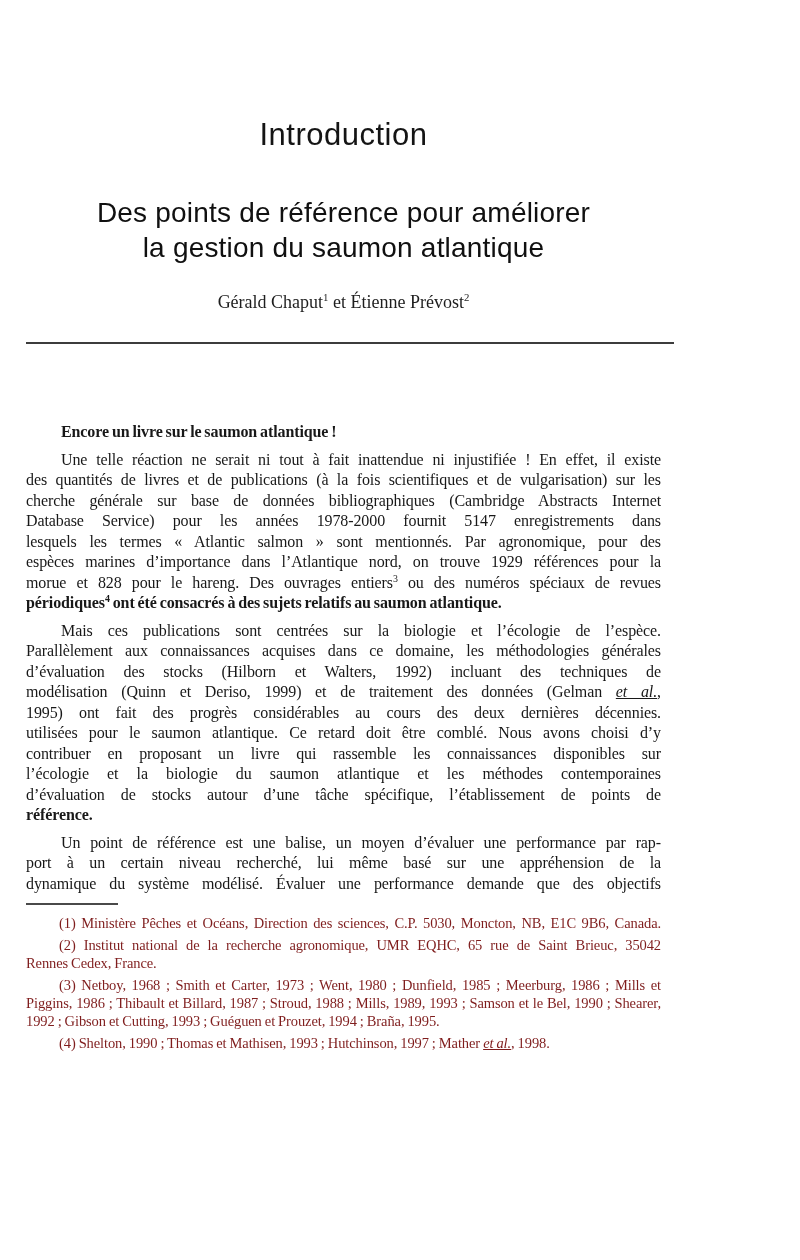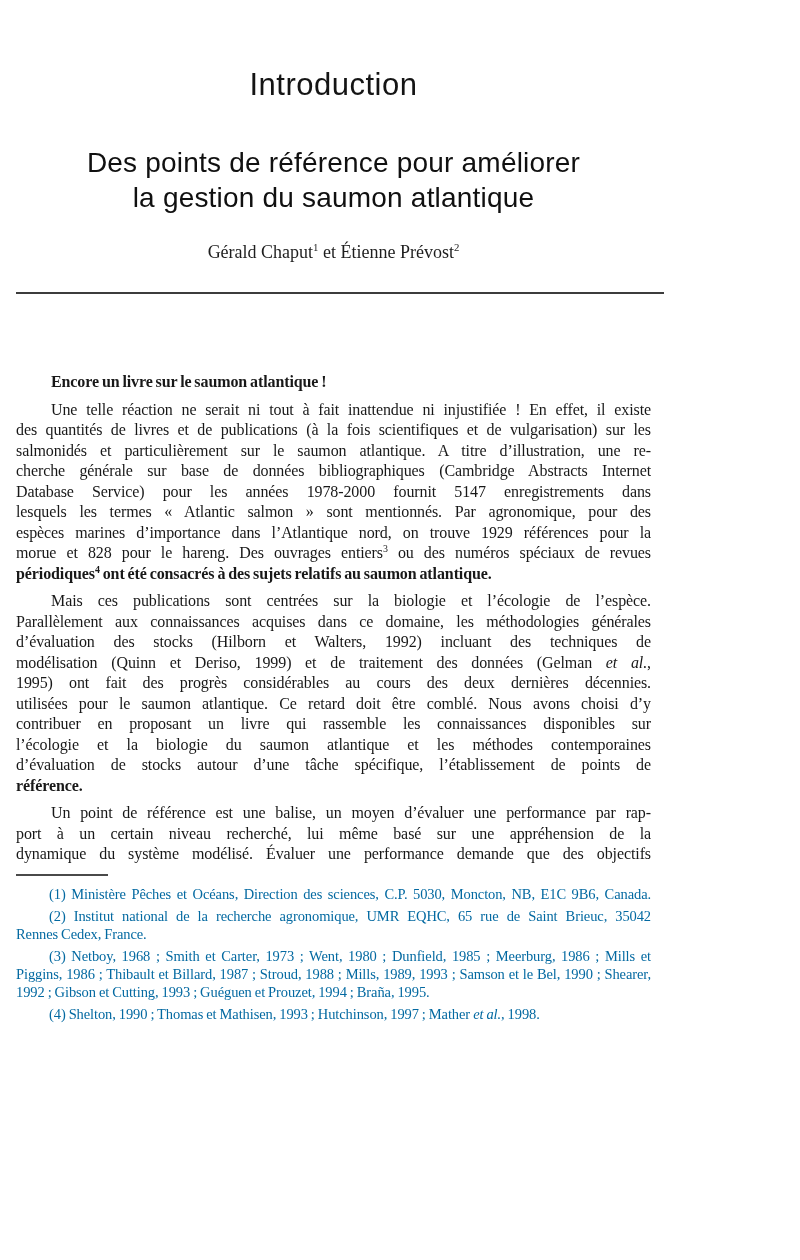--- a/index.html
+++ b/index.html
@@ -6,22 +6,22 @@
   .page {
     position: relative;
     width: 800px;
     height: 1260px;
     background: #ffffff;
     overflow: hidden;
     color: #1c1c1c;
   }
   .content {
     width: 635px;
-    margin-left: 16px;
-    padding-top: 67px;
+    margin-left: 26px;
+    padding-top: 117px;
   }
   .page-title {
     margin: 0;
     font-family: "Liberation Sans", sans-serif;
     font-weight: 400;
     font-size: 31px;
     line-height: 36px;
     text-align: center;
     letter-spacing: 0.5px;
     color: #141414;
@@ -66,35 +66,35 @@
   .para + .para { margin-top: 7px; }
   .line {
     text-align: justify;
     text-align-last: justify;
     overflow: hidden;
     height: 20.5px;
   }
   .line.first { padding-left: 35px; }
   .line.left-last { text-align-last: left; font-weight: bold; }
   sup { font-size: 62%; line-height: 0; }
-  em { font-style: italic; }
+  em { font-style: italic; text-decoration: underline; }
   .fn-rule {
     margin-top: 9px;
     width: 92px;
     height: 2px;
     background: #4a4a4a;
   }
   .footnotes {
     margin-top: 9px;
     font-family: "Liberation Serif", serif;
     font-size: 14.5px;
     line-height: 18px;
     letter-spacing: -0.1px;
     word-spacing: -0.5px;
-    color: #0369a1;
+    color: #7f1d1d;
   }
   .fn { margin: 0; }
   .fn + .fn { margin-top: 4px; }
   .fn-line {
     text-align: justify;
     text-align-last: justify;
     overflow: hidden;
     height: 18px;
   }
   .fn-line.first { padding-left: 33px; }
@@ -117,21 +117,20 @@
 
     <div class="rule"></div>
 
     <div class="body-text" id="body-text">
         <div class="para">
           <div class="line first left-last">Encore un livre sur le saumon atlantique !</div>
         </div>
         <div class="para">
           <div class="line first">Une telle réaction ne serait ni tout à fait inattendue ni injustifiée ! En effet, il existe</div>
           <div class="line">des quantités de livres et de publications (à la fois scientifiques et de vulgarisation) sur les</div>
-          <div class="line">salmonidés et particulièrement sur le saumon atlantique. A titre d’illustration, une re-</div>
           <div class="line">cherche générale sur base de données bibliographiques (Cambridge Abstracts Internet</div>
           <div class="line">Database Service) pour les années 1978-2000 fournit 5147 enregistrements dans</div>
           <div class="line">lesquels les termes « Atlantic salmon » sont mentionnés. Par agronomique, pour des</div>
           <div class="line">espèces marines d’importance dans l’Atlantique nord, on trouve 1929 références pour la</div>
           <div class="line">morue et 828 pour le hareng. Des ouvrages entiers<sup>3</sup> ou des numéros spéciaux de revues</div>
           <div class="line left-last">périodiques<sup>4</sup> ont été consacrés à des sujets relatifs au saumon atlantique.</div>
         </div>
         <div class="para">
           <div class="line first">Mais ces publications sont centrées sur la biologie et l’écologie de l’espèce.</div>
           <div class="line">Parallèlement aux connaissances acquises dans ce domaine, les méthodologies générales</div>

